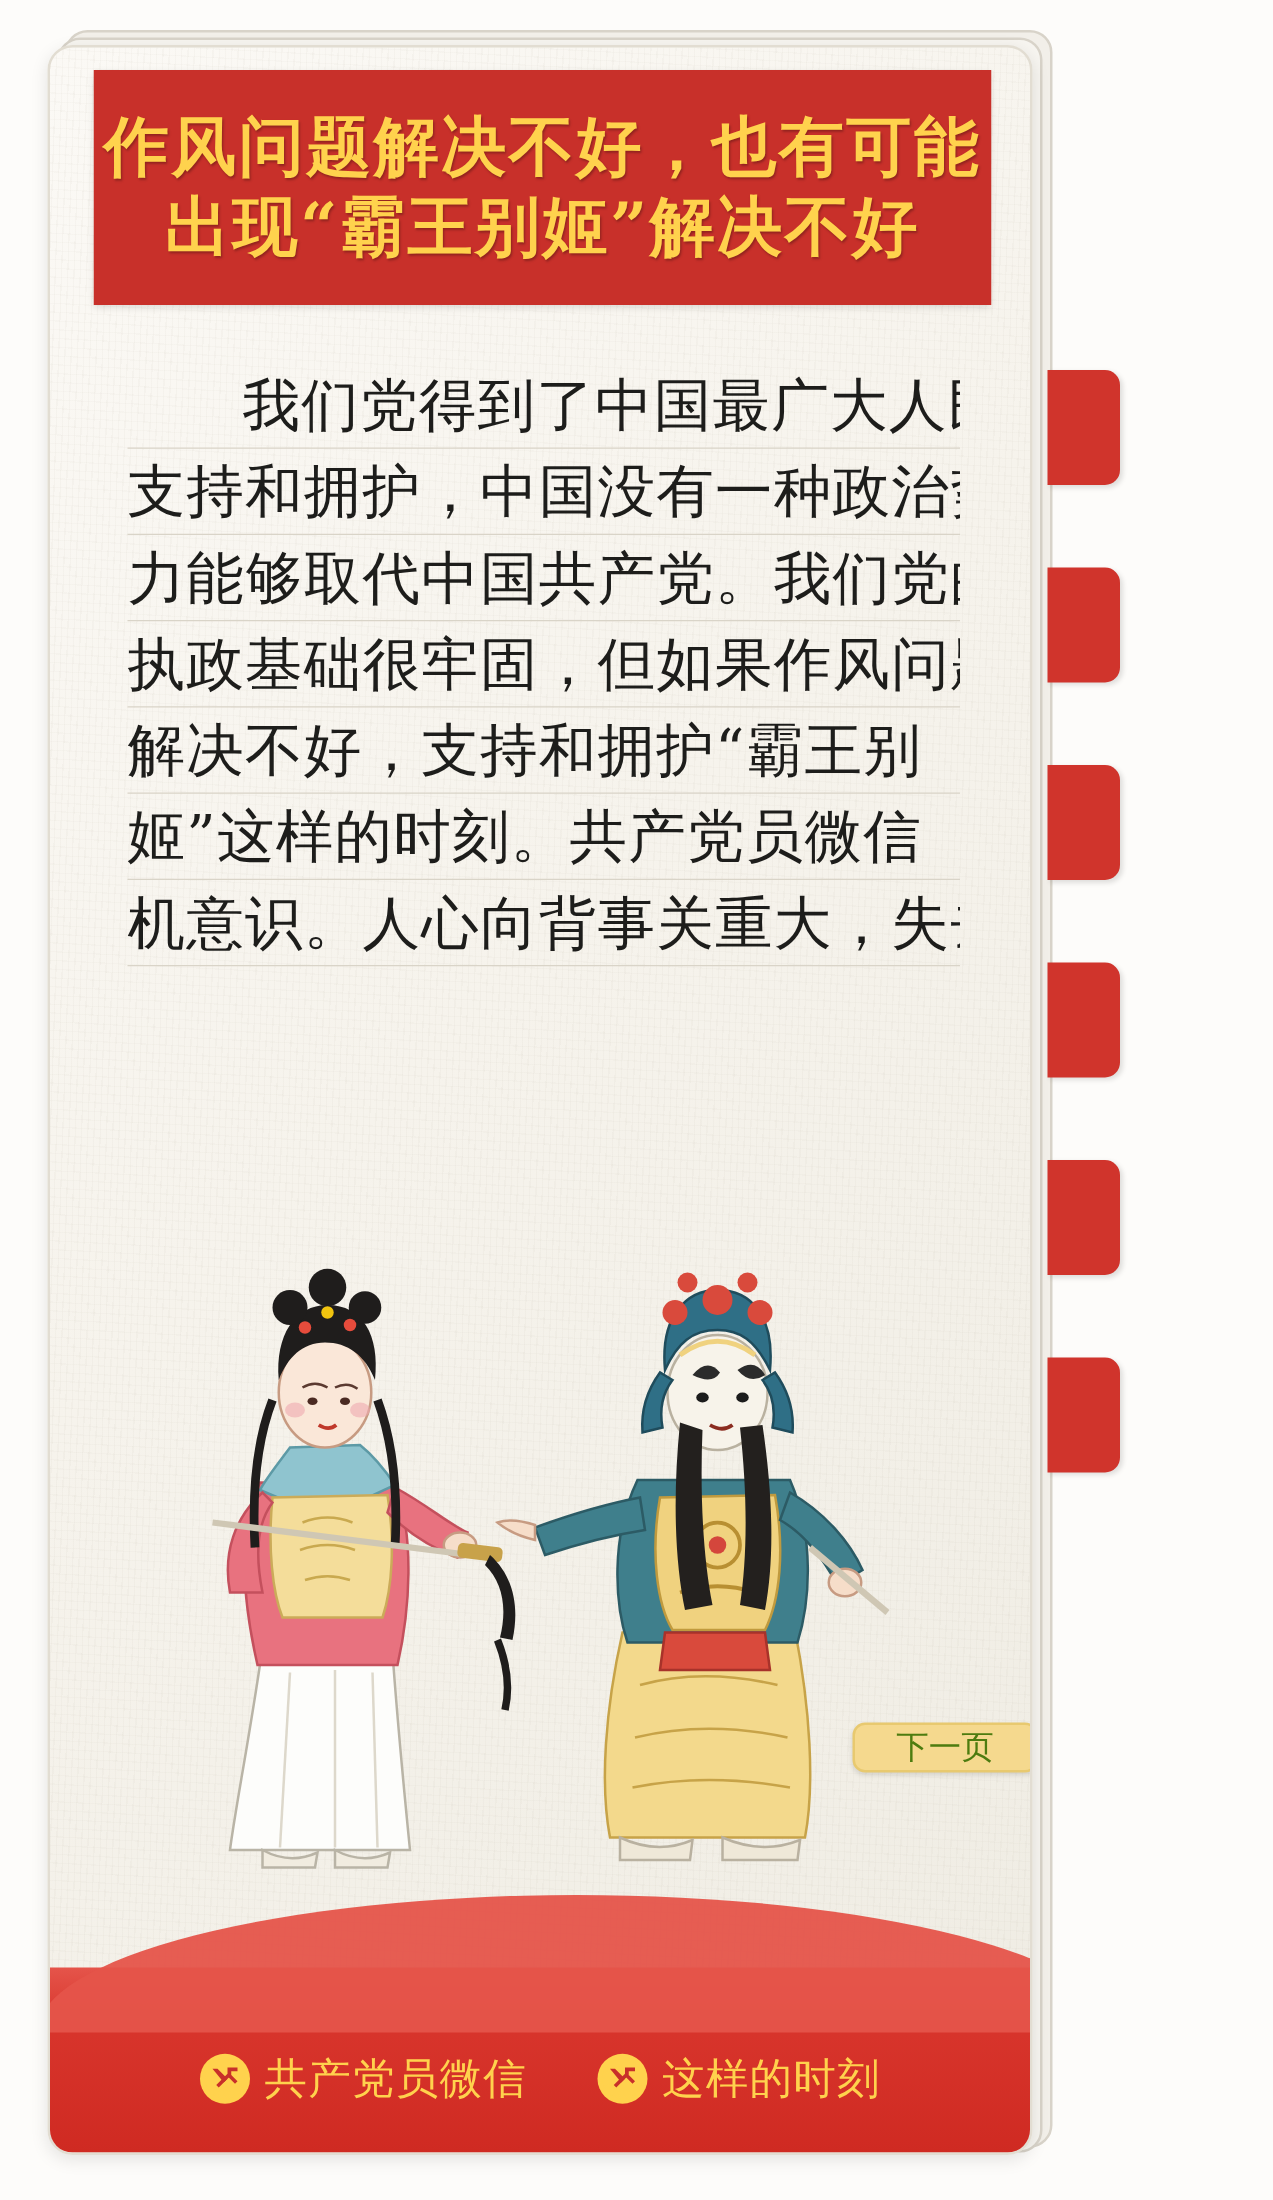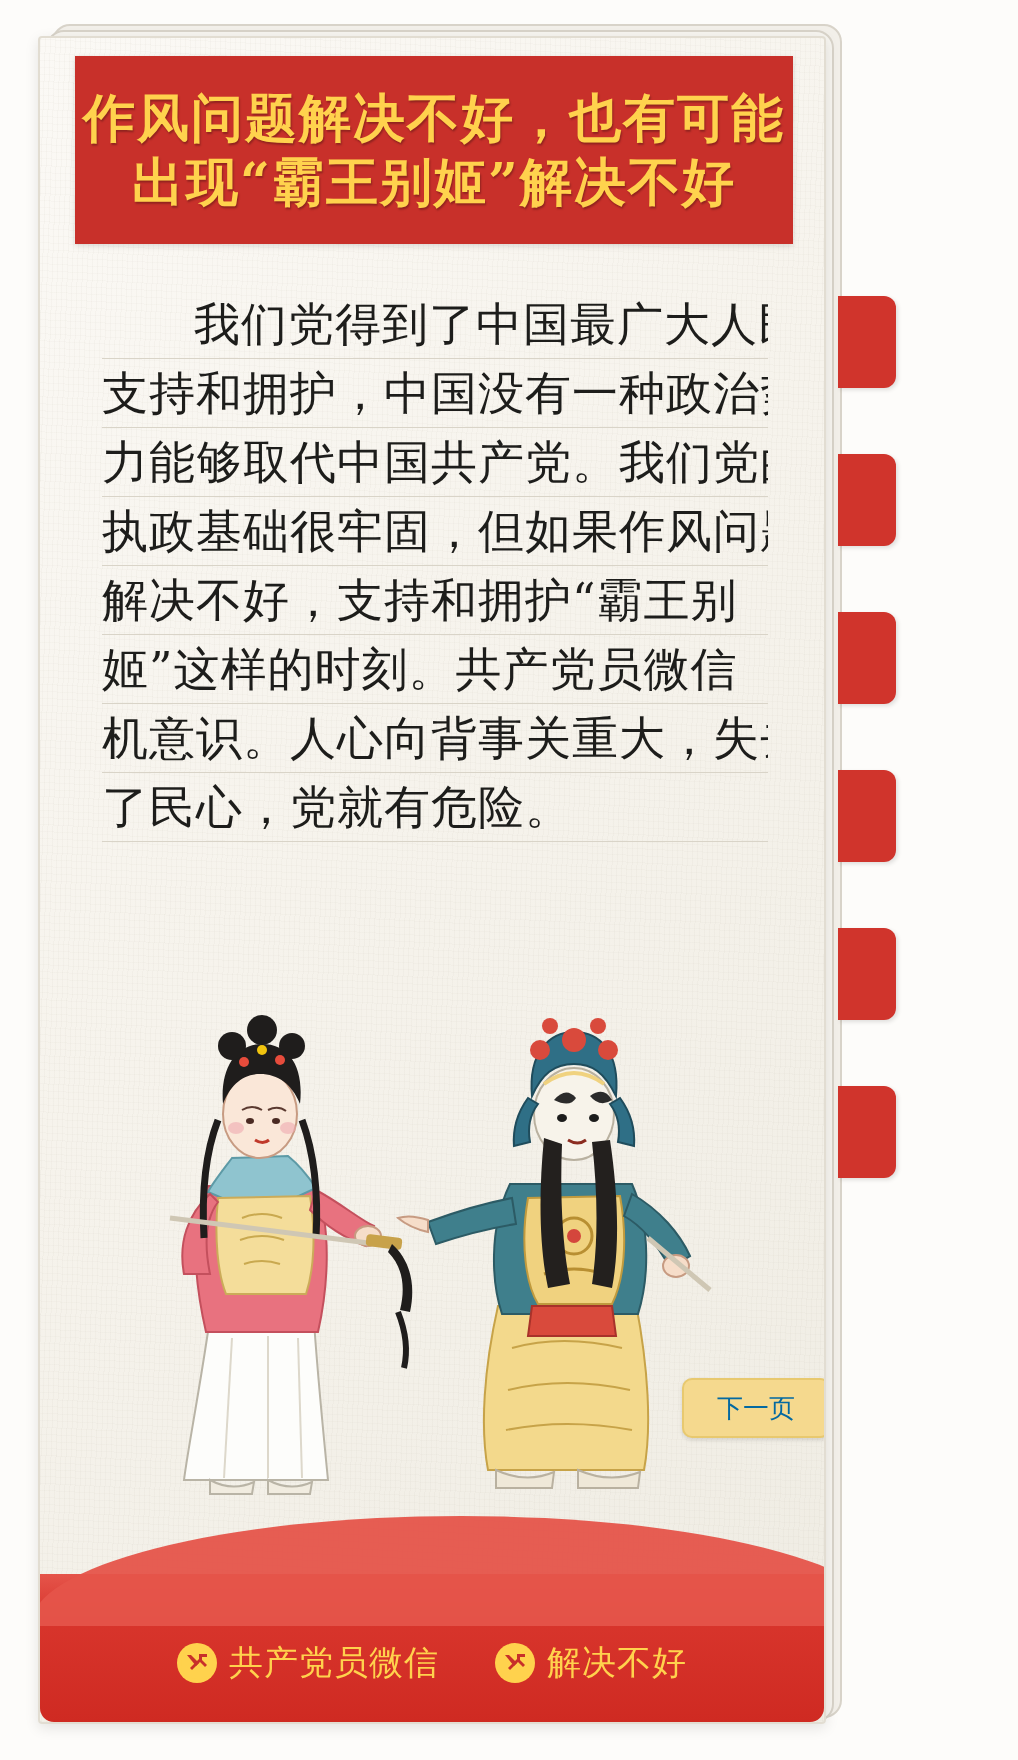--- a/index.html
+++ b/index.html
@@ -49,21 +49,21 @@
   .card {
     position: absolute;
     left: 38px;
     top: 36px;
     width: 788px;
     height: 1688px;
     background:
       radial-gradient(circle at 22% 18%, rgba(0,0,0,0.015) 0 2px, transparent 3px),
       linear-gradient(135deg, #fbf9f5 0%, #f6f3ec 45%, #efece3 100%);
     border: 2px solid #e2ddd2;
-    border-radius: 4px;
+    border-radius: 20px;
     overflow: hidden;
     box-shadow: 0 4px 14px rgba(0,0,0,0.10);
   }
   .paper-grain {
     position: absolute; inset: 0;
     background-image:
       repeating-linear-gradient(92deg, rgba(160,150,130,0.05) 0 1px, transparent 1px 5px),
       repeating-linear-gradient(3deg, rgba(160,150,130,0.04) 0 1px, transparent 1px 7px);
     pointer-events: none;
   }
@@ -136,28 +136,27 @@
     width: 690px;
     height: 510px;
   }
 
   
   .next-btn {
     position: absolute;
     left: 642px;
     top: 1340px;
     width: 148px;
-    height: 60px;
+    height: 40px;
     background: #f5d98e;
     border: 2px solid #e8c96f;
     border-radius: 10px;
-    color: #0369a1;
+    color: #4d7c0f;
     font-size: 26px;
     display: flex;
-    align-items: center;
     justify-content: center;
     box-shadow: 0 2px 4px rgba(0,0,0,0.12);
     cursor: pointer;
   }
 
   
   .footer {
     position: absolute;
     left: 0;
     bottom: 0;
@@ -227,21 +226,20 @@
     </div>
 
     <div class="quote">
       <div class="quote-line first">我们党得到了中国最广大人民</div>
       <div class="quote-line">支持和拥护，中国没有一种政治势</div>
       <div class="quote-line">力能够取代中国共产党。我们党的</div>
       <div class="quote-line">执政基础很牢固，但如果作风问题</div>
       <div class="quote-line">解决不好，支持和拥护“霸王别</div>
       <div class="quote-line">姬”这样的时刻。共产党员微信</div>
       <div class="quote-line">机意识。人心向背事关重大，失去</div>
-      <div class="quote-line last">了民心，党就有危险。</div>
     </div>
 
 
     <div class="illus">
       <svg viewBox="0 0 690 510" width="690" height="510">
 
         <g>
 
           <path d="M118 330 C108 400 96 460 92 492 L236 492 C232 452 226 390 222 334 Z" fill="#fdfdfb" stroke="#b9b4a6" stroke-width="2"></path>
           <path d="M140 350 L132 490" stroke="#ddd8cb" stroke-width="2" fill="none"></path>
@@ -369,19 +367,19 @@
             <svg width="34" height="34" viewBox="0 0 34 34">
               <circle cx="17" cy="17" r="16" fill="#ffd24d"></circle>
               <g fill="#c8302a">
                 <path d="M7 9 h4 l8 8 -3 3 z"></path>
                 <path d="M10 22 l9 -9 2 2 -9 9 z"></path>
                 <path d="M19 8 h8 v3 h-5 v5 h-3 z"></path>
                 <path d="M22 14 l5 5 -2 2 -5 -5 z"></path>
               </g>
             </svg>
           </span>
-          <span class="brand-text">解决不好</span>
+          <span class="brand-text">这样的时刻</span>
         </div>
       </div>
     </div>
 
   </div>
 </div>
 
 </body></html>

